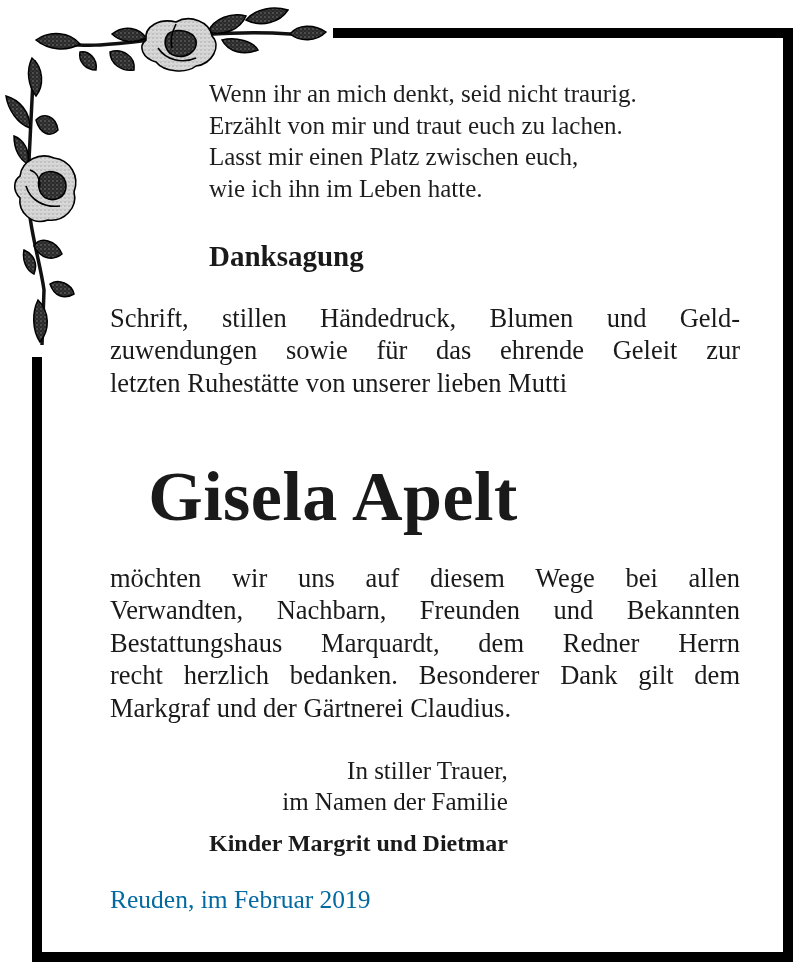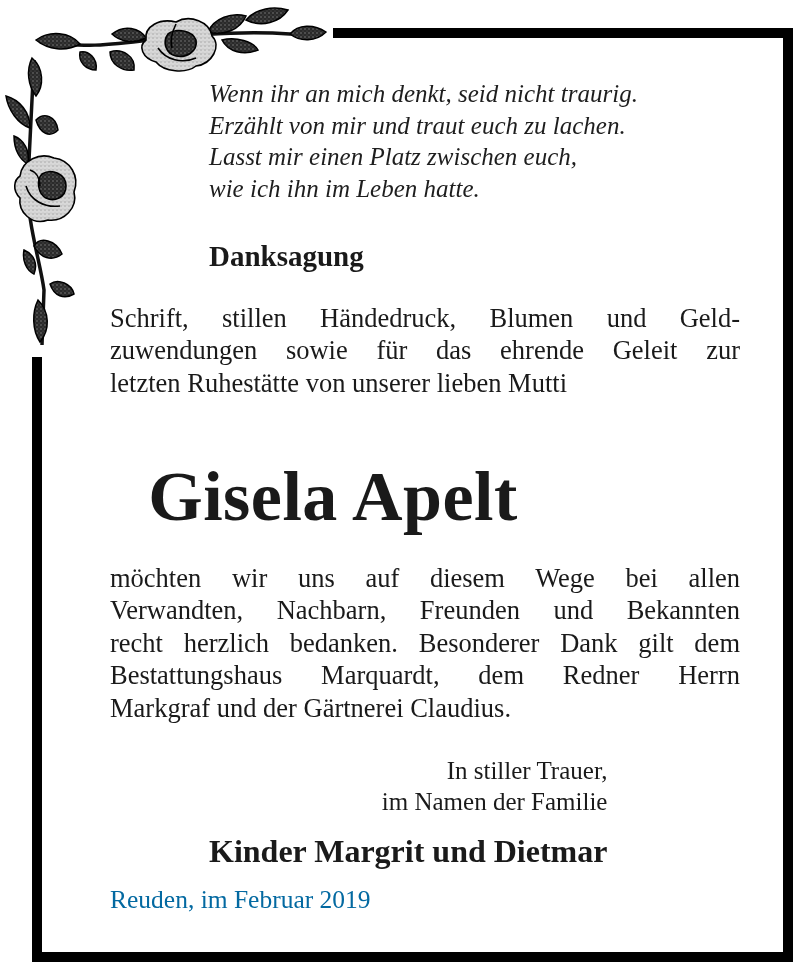--- a/index.html
+++ b/index.html
@@ -29,21 +29,20 @@
       left: 0;
       top: 0;
       width: 340px;
       height: 360px;
     }
 
     .poem {
       position: absolute;
       left: 209px;
       top: 78px;
-      font-style: italic;
       font-size: 25px;
       line-height: 31.5px;
       color: #1e1e1e;
       white-space: nowrap;
     }
     .poem .line { display: block; }
 
     .heading {
       position: absolute;
       left: 209px;
@@ -97,23 +96,23 @@
       top: 755px;
       font-size: 25px;
       color: #1a1a1a;
       white-space: nowrap;
       text-align: right;
     }
     .signoff .line { display: block; line-height: 31px; }
     .signoff .signers {
       display: block;
       font-weight: bold;
-      font-size: 32px;
+      font-size: 24px;
       line-height: 36px;
-      margin-top: 16px;
+      margin-top: 8px;
     }
 
     .place-date {
       position: absolute;
       left: 110px;
       top: 884px;
       font-size: 25.5px;
       line-height: 32px;
       color: #0369a1;
       white-space: nowrap;
@@ -197,22 +196,22 @@
     <span class="line" style="display: block; word-spacing: 26.6438px;">Schrift, stillen Händedruck, Blumen und Geld-</span>
     <span class="line" style="display: block; word-spacing: 22.0964px;">zuwendungen sowie für das ehrende Geleit zur</span>
     <span class="line last">letzten Ruhestätte von unserer lieben Mutti</span>
   </div>
 
   <div class="deceased-name">Gisela Apelt</div>
 
   <div id="para-thanks" class="para">
     <span class="line" style="display: block; word-spacing: 24.0402px;">möchten wir uns auf diesem Wege bei allen</span>
     <span class="line" style="display: block; word-spacing: 26.8789px;">Verwandten, Nachbarn, Freunden und Bekannten</span>
+    <span class="line" style="display: block; word-spacing: 32.207px;">Bestattungshaus Marquardt, dem Redner Herrn</span>
     <span class="line" style="display: block; word-spacing: 14.125px;">recht herzlich bedanken. Besonderer Dank gilt dem</span>
-    <span class="line" style="display: block; word-spacing: 32.207px;">Bestattungshaus Marquardt, dem Redner Herrn</span>
     <span class="line last">Markgraf und der Gärtnerei Claudius.</span>
   </div>
 
   <div class="signoff">
     <span class="line">In stiller Trauer,</span>
     <span class="line">im Namen der Familie</span>
     <span class="signers">Kinder Margrit und Dietmar</span>
   </div>
 
   <div class="place-date">Reuden, im Februar 2019</div>

